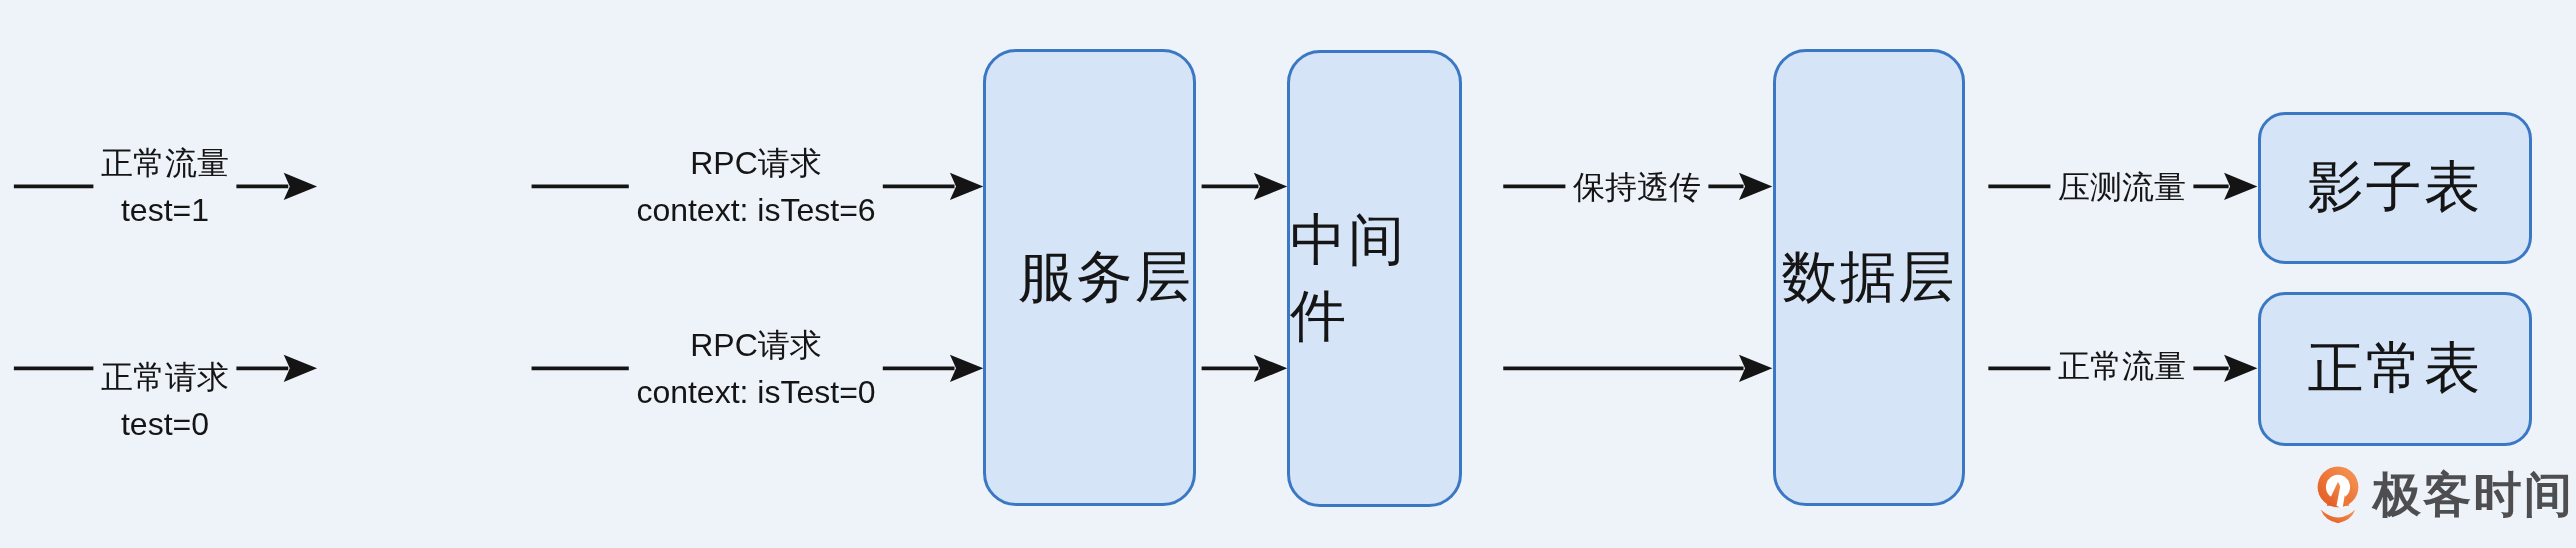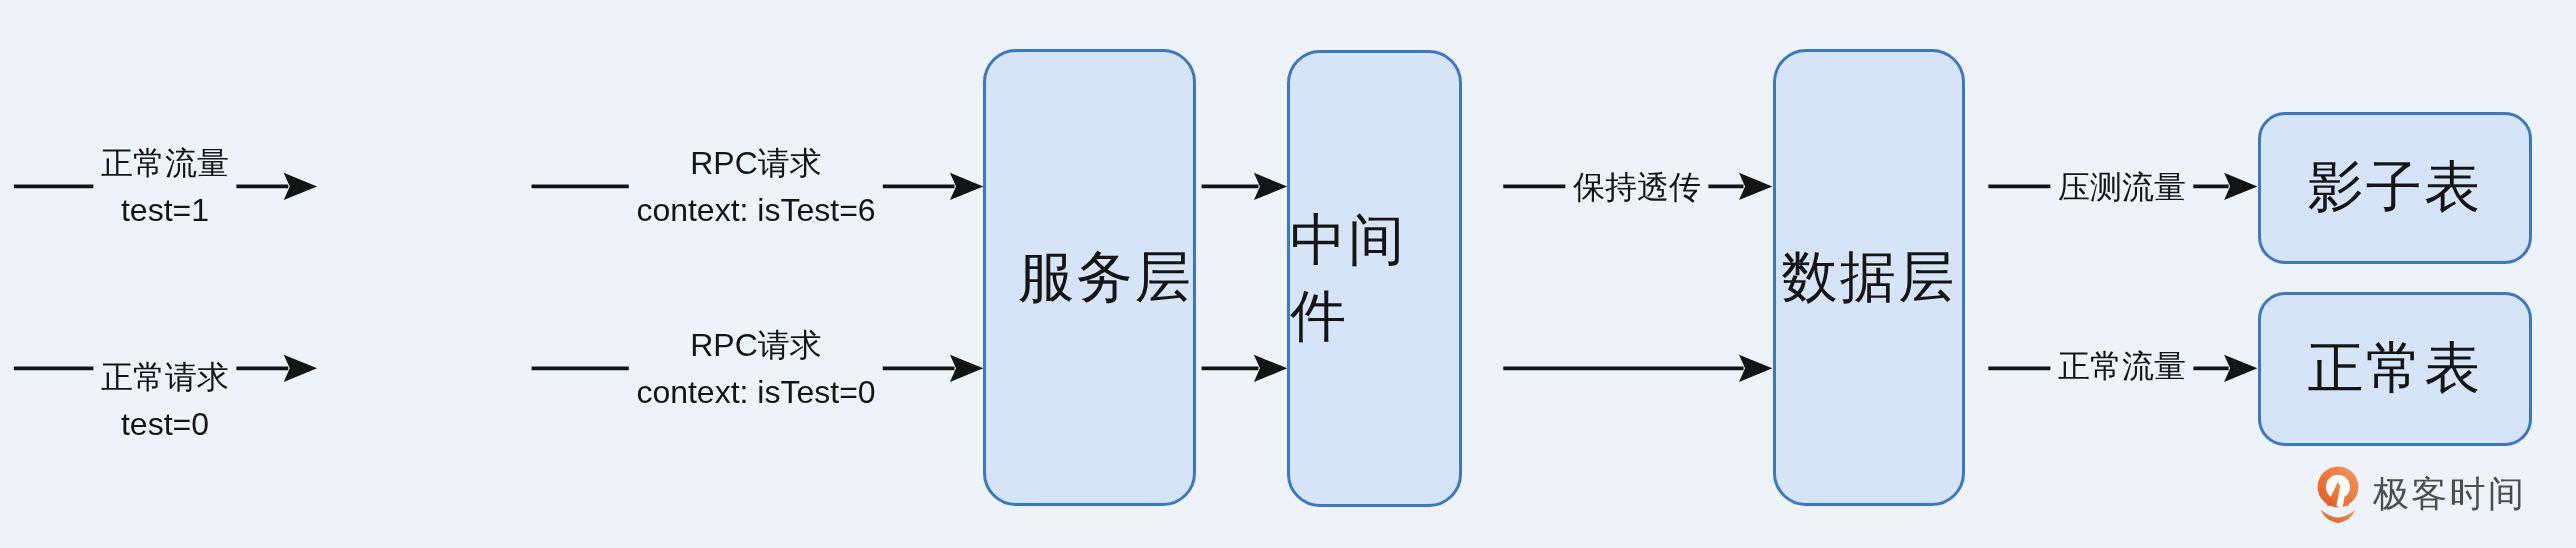--- a/index.html
+++ b/index.html
@@ -27,21 +27,21 @@
     background:#EEF3FA;color:#151515;
     font-size:32px;line-height:47px;text-align:center;
     white-space:nowrap;padding:0 7.6px;
   }
   .elabel span{display:block;}
   .logo{
     position:absolute;z-index:3;left:2315px;top:458px;height:73px;
     display:flex;align-items:center;gap:12px;
   }
   .logo-text{
-    font-size:36px;font-weight:400;color:#4E4E50;letter-spacing:2.3px;
+    font-size:48px;font-weight:700;color:#4E4E50;letter-spacing:2.3px;
   }
 </style>
 </head>
 <body>
 
 <div class="stage">
 
   <svg class="wires" width="2576" height="548" aria-hidden="true" viewBox="0 0 3396 723">
 
     <g>

